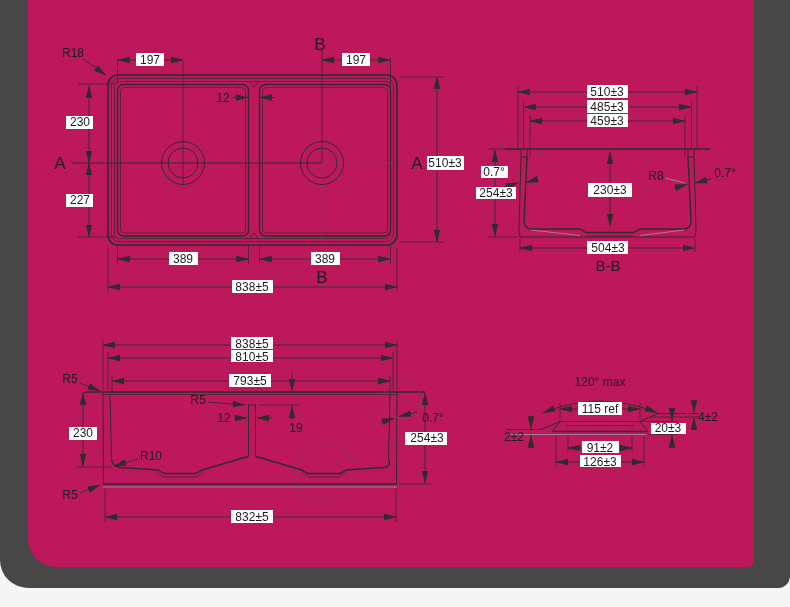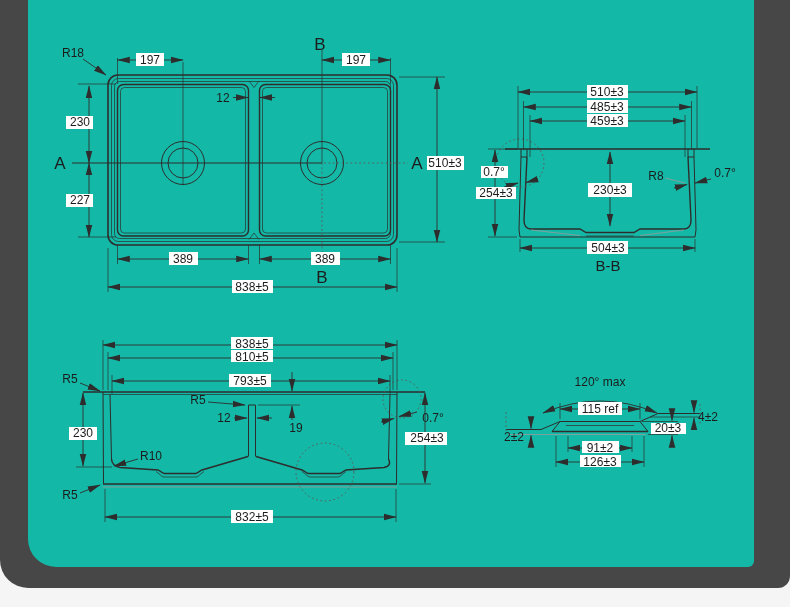--- a/index.html
+++ b/index.html
@@ -1,20 +1,20 @@
 <!DOCTYPE html>
 <html><head>
 <meta charset="utf-8">
 <style>
   html,body{margin:0;padding:0;}
   .page{position:relative;width:790px;height:607px;background:#f5f5f6;overflow:hidden;
         font-family:"Liberation Sans",sans-serif;}
   .photo{position:absolute;left:0;top:0;width:790px;height:588px;background:#474747;
          border-radius:0 0 12px 28px;}
-  .card{position:absolute;left:28px;top:0;width:726px;height:567px;background:#14b8a6;
+  .card{position:absolute;left:28px;top:0;width:726px;height:567px;background:#be185d;
         border-radius:0 0 6px 28px;overflow:hidden;}
   .strip{position:absolute;left:0;top:588px;width:790px;height:19px;background:#f5f5f6;}
   svg text{font:12px "Liberation Sans",sans-serif;fill:#1c1c1c;text-anchor:middle;}
   svg text.big{font-size:17px;}
   svg text.mid{font-size:15px;}
   .ln{stroke:#2d2d2d;fill:none;stroke-width:1;}
   .thk{stroke-width:1.6;}
   .bold{stroke-width:1.4;}
   .thin{stroke-width:0.7;}
   .dim{stroke:#2d2d2d;fill:none;stroke-width:0.9;}

